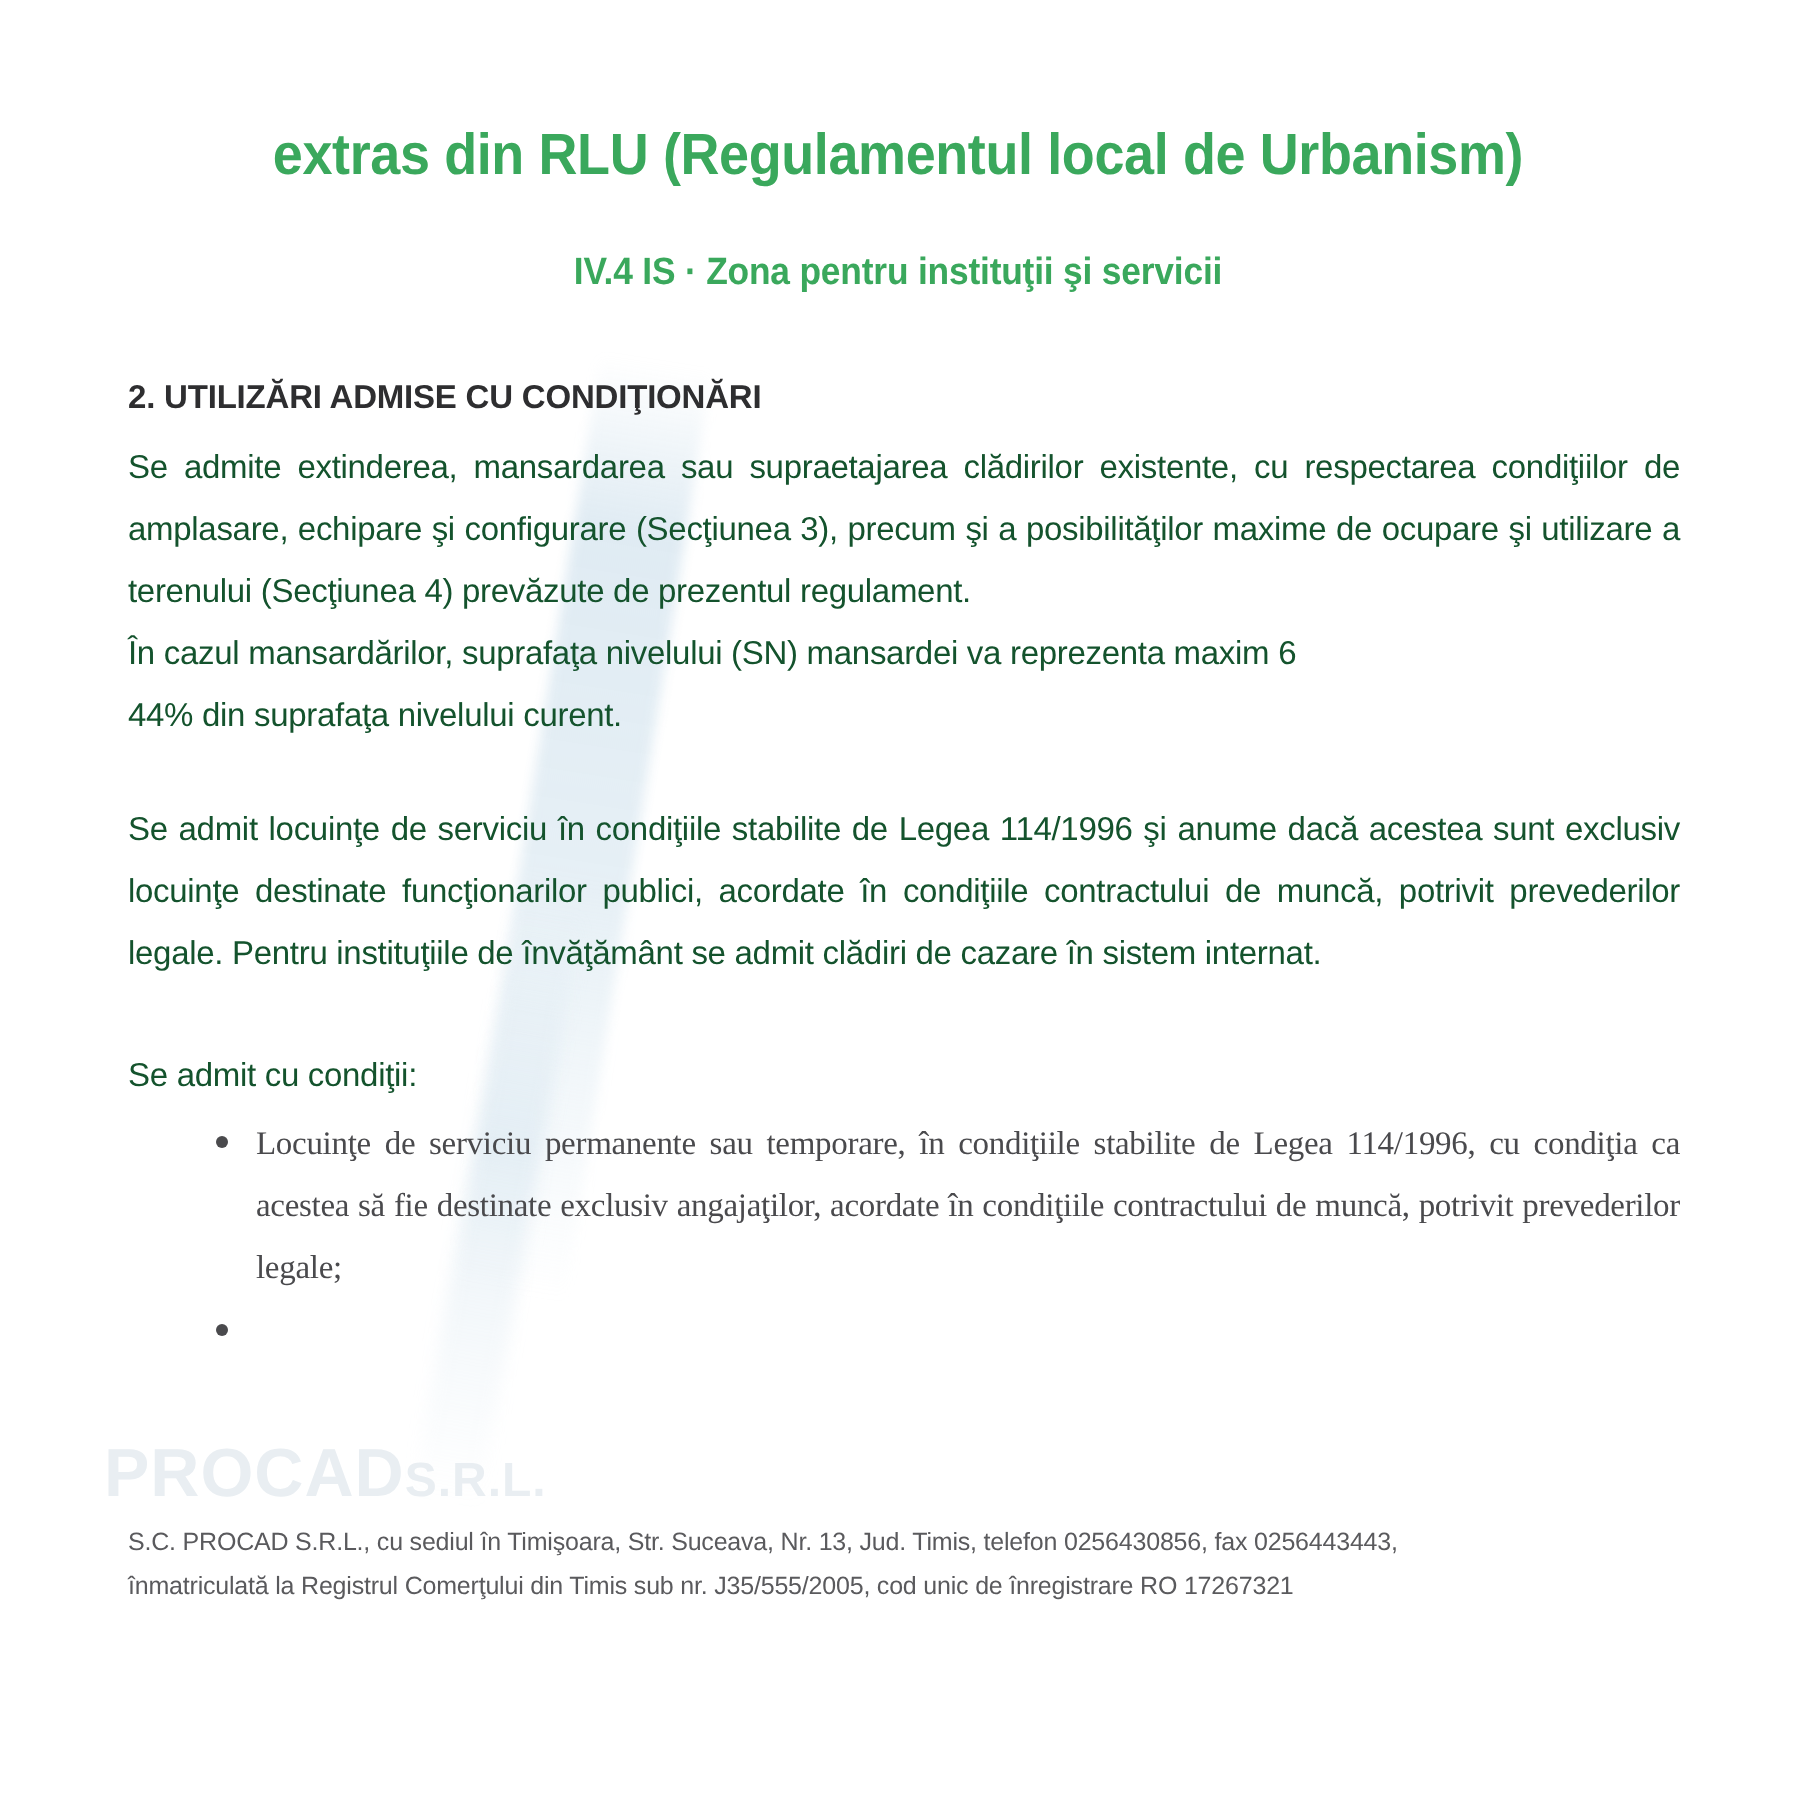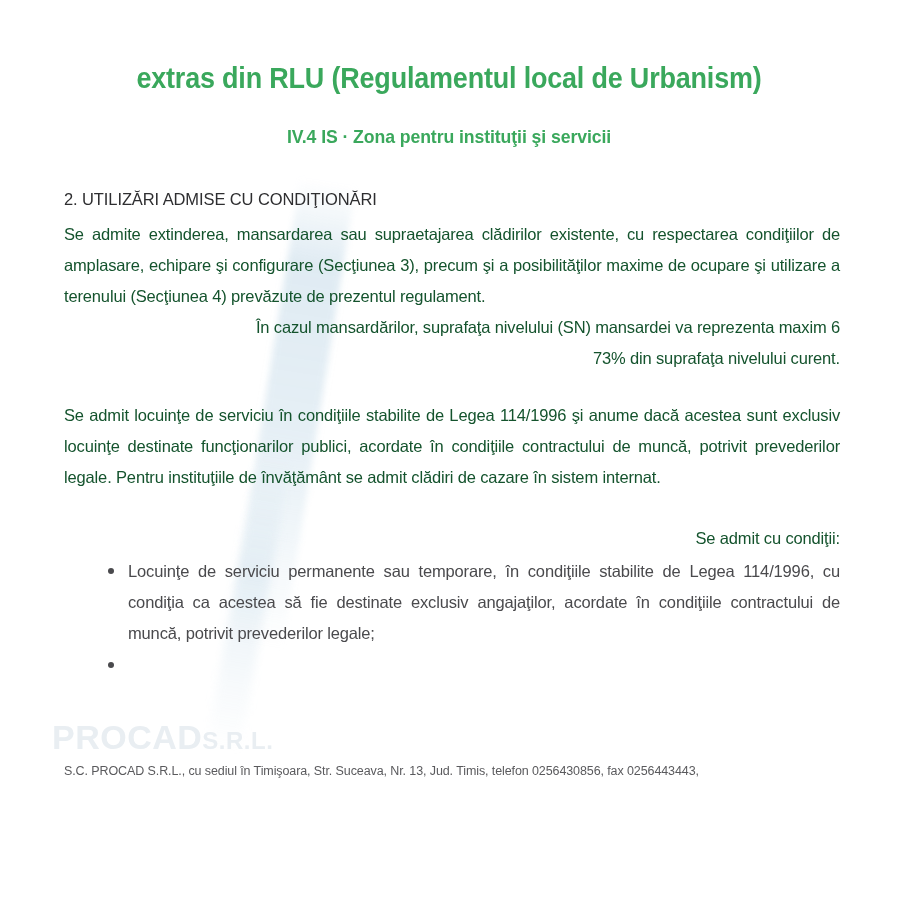--- a/index.html
+++ b/index.html
@@ -110,55 +110,56 @@
     left: 64px;
     top: 158px;
     width: 776px;
     z-index: 2;
     color: #4a4a4d;
     font-size: 16.5px;
   }
 
   .sec-heading {
     font-size: 16.5px;
-    font-weight: normal;
+    font-weight: bold;
     color: #2e2e30;
     letter-spacing: -0.1px;
     margin: 0 0 9px 0;
     line-height: 1.2;
   }
 
   p.para {
     margin: 0;
     text-align: justify;
     text-justify: inter-word;
     line-height: 31px;
     color: #14532d;
     letter-spacing: -0.15px;
   }
   p.para.flush {
-    text-align: right;
+    text-align: left;
   }
   .gap-md { height: 26px; }
   .gap-lg { height: 30px; }
 
   ul.conditions {
     margin: 2px 0 0 0;
     padding: 0 0 0 44px;
     list-style: none;
   }
   ul.conditions li {
     position: relative;
     text-align: justify;
     text-justify: inter-word;
     line-height: 31px;
     color: #4a4a4d;
     letter-spacing: -0.15px;
     margin-bottom: 1px;
     padding-left: 20px;
+    font-family: Liberation Serif, serif;
   }
   ul.conditions li .bullet-dot {
     position: absolute;
     left: 0;
     top: 12px;
     width: 6px;
     height: 6px;
     border-radius: 50%;
     background: #4a4a4d;
   }
@@ -202,21 +203,21 @@
   <div class="title">extras din RLU (Regulamentul local de Urbanism)</div>
 
   <div class="subtitle">IV.4 IS · Zona pentru instituţii şi servicii</div>
 
   <div class="doc-body">
 
     <div class="sec-heading">2. UTILIZĂRI ADMISE CU CONDIŢIONĂRI</div>
 
     <p class="para">Se admite extinderea, mansardarea sau supraetajarea clădirilor existente, cu respectarea condiţiilor de amplasare, echipare şi configurare (Secţiunea 3), precum şi a posibilităţilor maxime de ocupare şi utilizare a terenului (Secţiunea 4) prevăzute de prezentul regulament.</p>
     <p class="para flush">În cazul mansardărilor, suprafaţa nivelului (SN) mansardei va reprezenta maxim 6</p>
-    <p class="para flush">73% din suprafaţa nivelului curent.</p>
+    <p class="para flush">44% din suprafaţa nivelului curent.</p>
 
     <div class="gap-md"></div>
 
     <p class="para">Se admit locuinţe de serviciu în condiţiile stabilite de Legea 114/1996 şi anume dacă acestea sunt exclusiv locuinţe destinate funcţionarilor publici, acordate în condiţiile contractului de muncă, potrivit prevederilor legale. Pentru instituţiile de învăţământ se admit clădiri de cazare în sistem internat.</p>
 
     <div class="gap-lg"></div>
 
     <p class="para flush">Se admit cu condiţii:</p>
 
     <ul class="conditions">
@@ -226,20 +227,21 @@
       </li>
       <li>
         <span class="bullet-dot"></span>
       </li>
     </ul>
 
   </div>
 
   <div class="footer-note">
     <div>S.C. PROCAD S.R.L., cu sediul în Timişoara, Str. Suceava, Nr. 13, Jud. Timis, telefon 0256430856, fax 0256443443,</div>
+    <div>înmatriculată la Registrul Comerţului din Timis sub nr. J35/555/2005, cod unic de înregistrare RO 17267321</div>
   </div>
 
   <div class="callout">
     
     
   </div>
 
 </div>
 
 </body></html>

